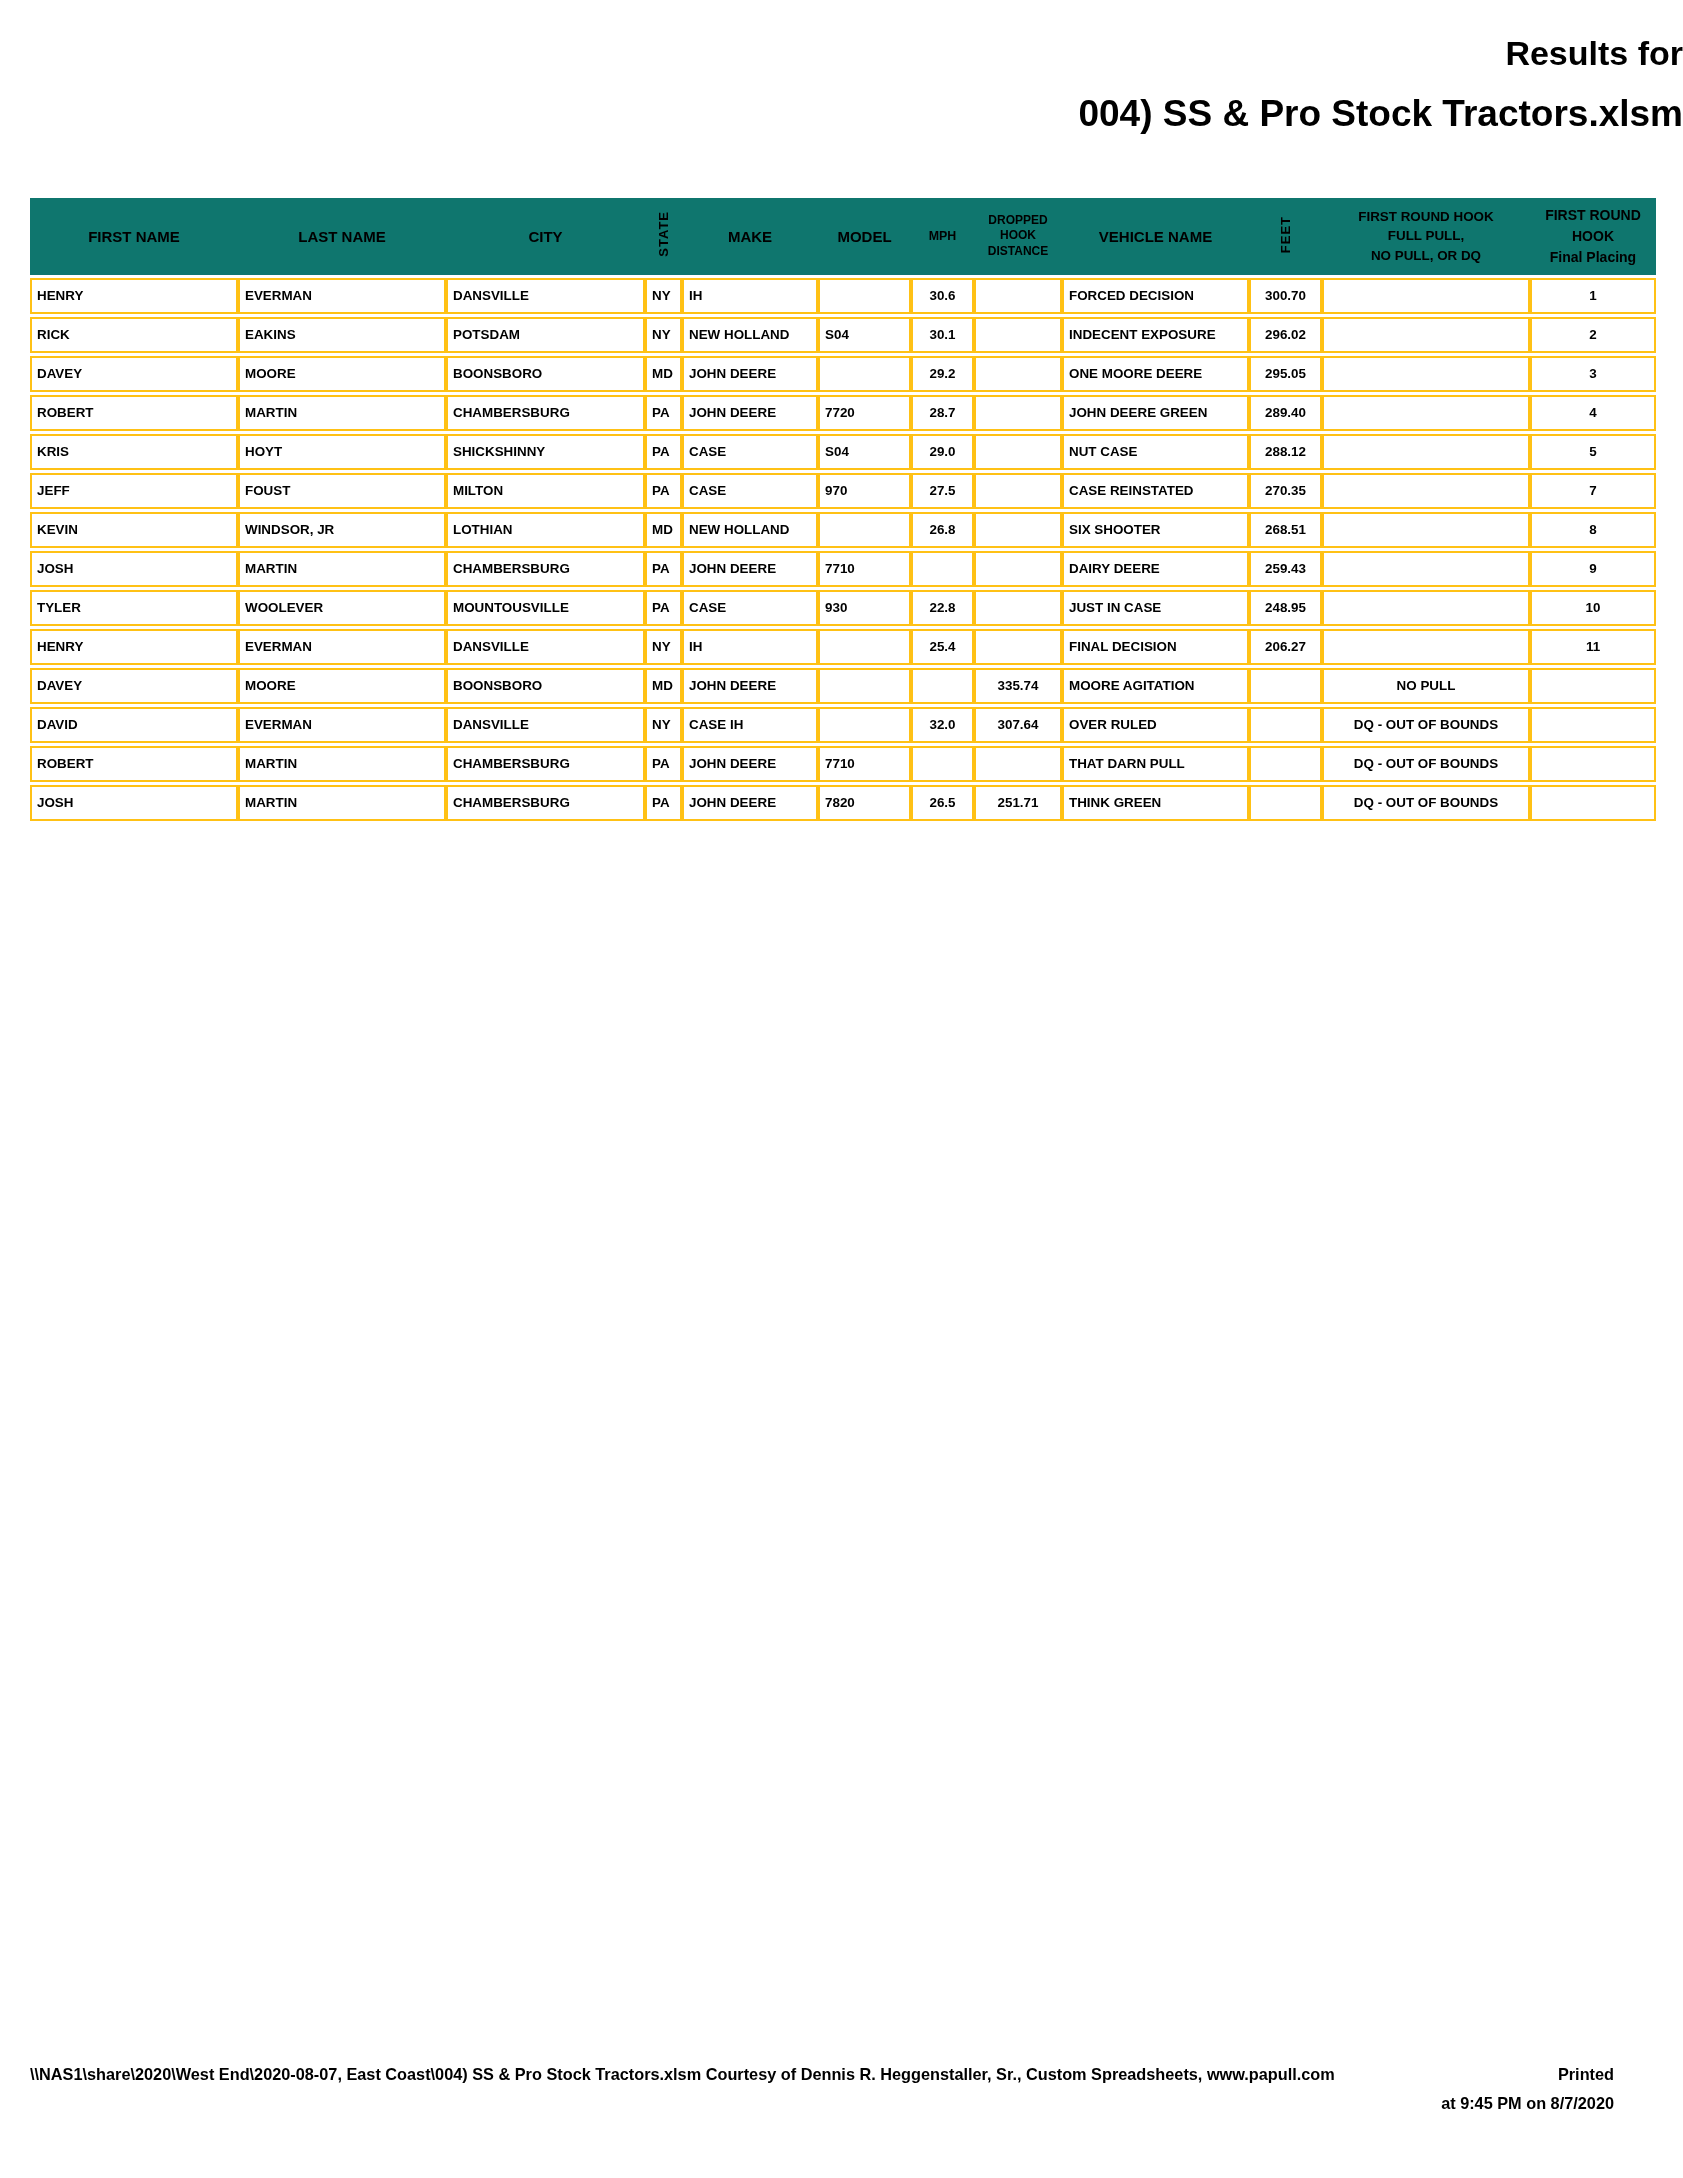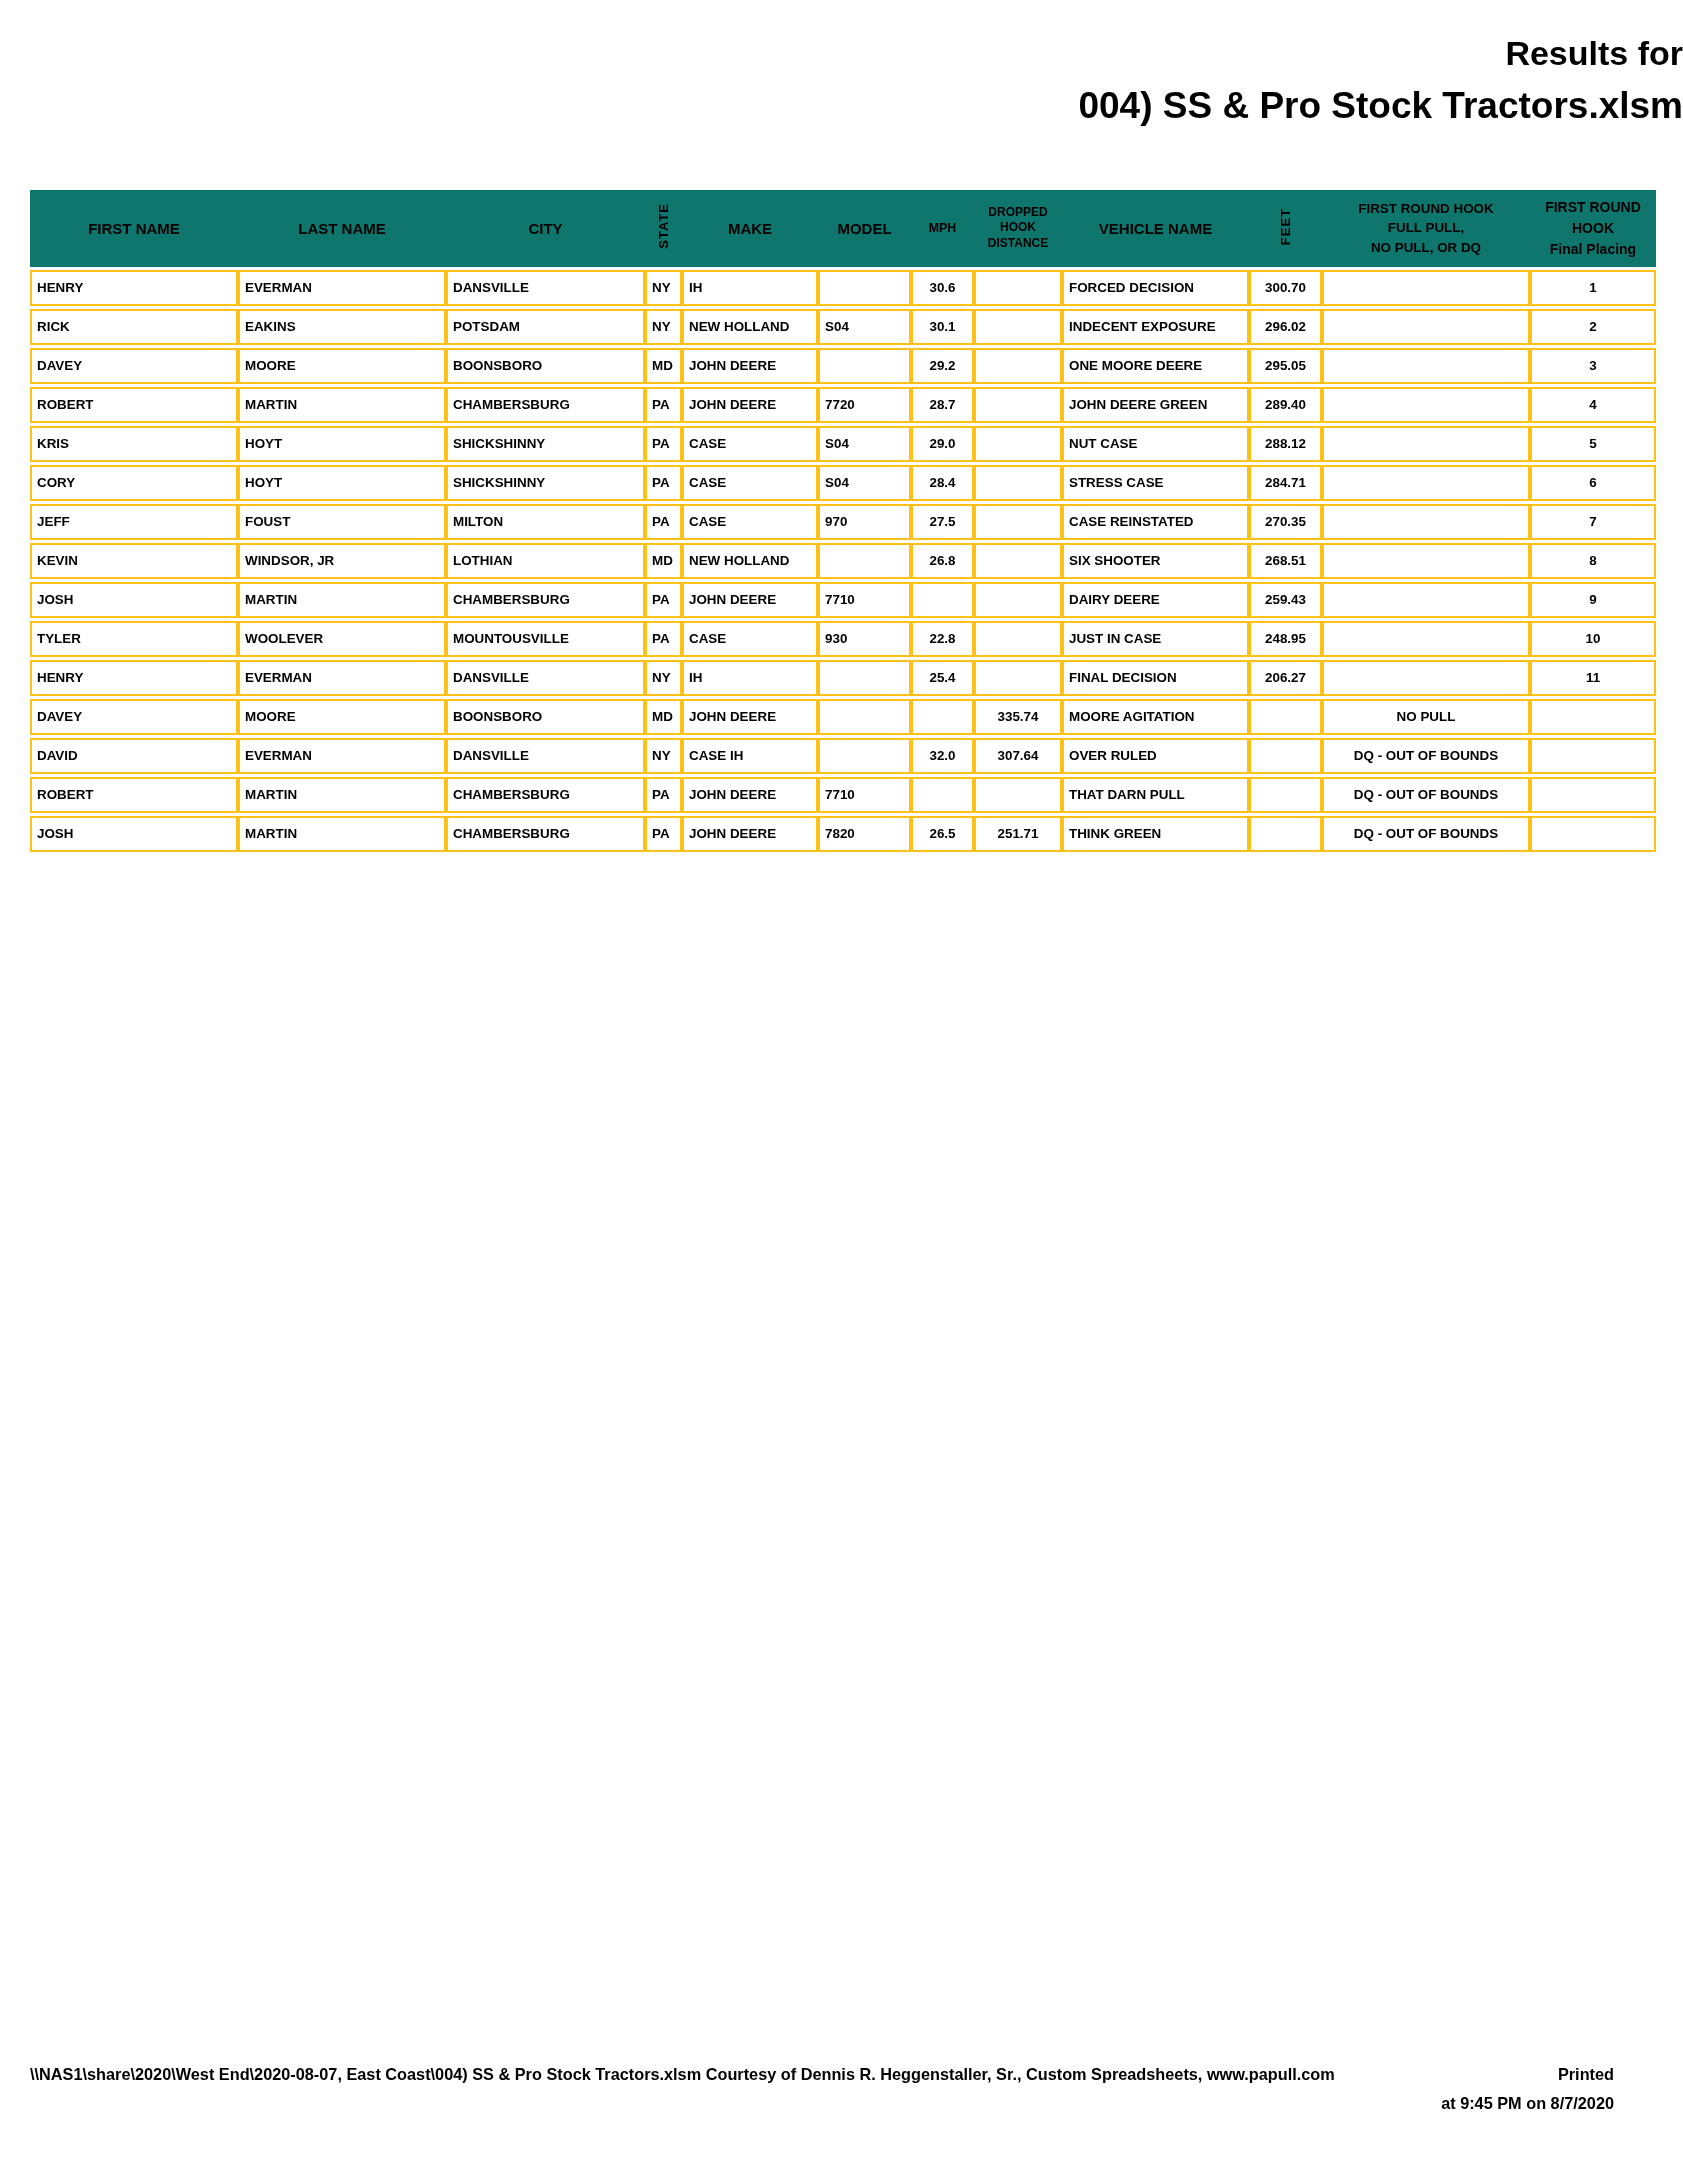--- a/index.html
+++ b/index.html
@@ -3,21 +3,21 @@
 <meta charset="utf-8">
 <style>
   :root { --grid: #FFC115; }
   html,body { margin:0; padding:0; background:#fff; }
   .page {
     position:relative; width:1683px; height:2178px; background:#fff;
     font-family:"Liberation Sans", sans-serif; color:#000; overflow:hidden;
   }
   .title-block { text-align:right; font-weight:bold; }
   .title-line1 { padding-top:34px; font-size:34px; line-height:1.15; }
-  .title-line2 { margin-top:12px; font-size:37px; line-height:1.15; }
+  .title-line2 { margin-top:20px; font-size:37px; line-height:1.15; }
 
   table.results {
     margin:59px 0 0 30px;
     border-collapse:separate; border-spacing:0 3px;
     table-layout:fixed; width:1626px;
   }
   thead tr { height:77px; }
   th { font-weight:bold; text-align:center; vertical-align:middle; padding:0; background:#0f766e; }
   th.main  { font-size:15px;text-align:center; }
   th.mid   { font-size:12.4px; }
@@ -156,34 +156,20 @@
       <td>CASE</td>
       <td>S04</td>
       <td class="c">29.0</td>
       <td class="c"></td>
       <td>NUT CASE</td>
       <td class="c">288.12</td>
       <td class="c"></td>
       <td class="c">5</td>
     </tr>
         <tr>
-      <td>CORY</td>
-      <td>HOYT</td>
-      <td>SHICKSHINNY</td>
-      <td>PA</td>
-      <td>CASE</td>
-      <td>S04</td>
-      <td class="c">28.4</td>
-      <td class="c"></td>
-      <td>STRESS CASE</td>
-      <td class="c">284.71</td>
-      <td class="c"></td>
-      <td class="c">6</td>
-    </tr>
-        <tr>
       <td>JEFF</td>
       <td>FOUST</td>
       <td>MILTON</td>
       <td>PA</td>
       <td>CASE</td>
       <td>970</td>
       <td class="c">27.5</td>
       <td class="c"></td>
       <td>CASE REINSTATED</td>
       <td class="c">270.35</td>

